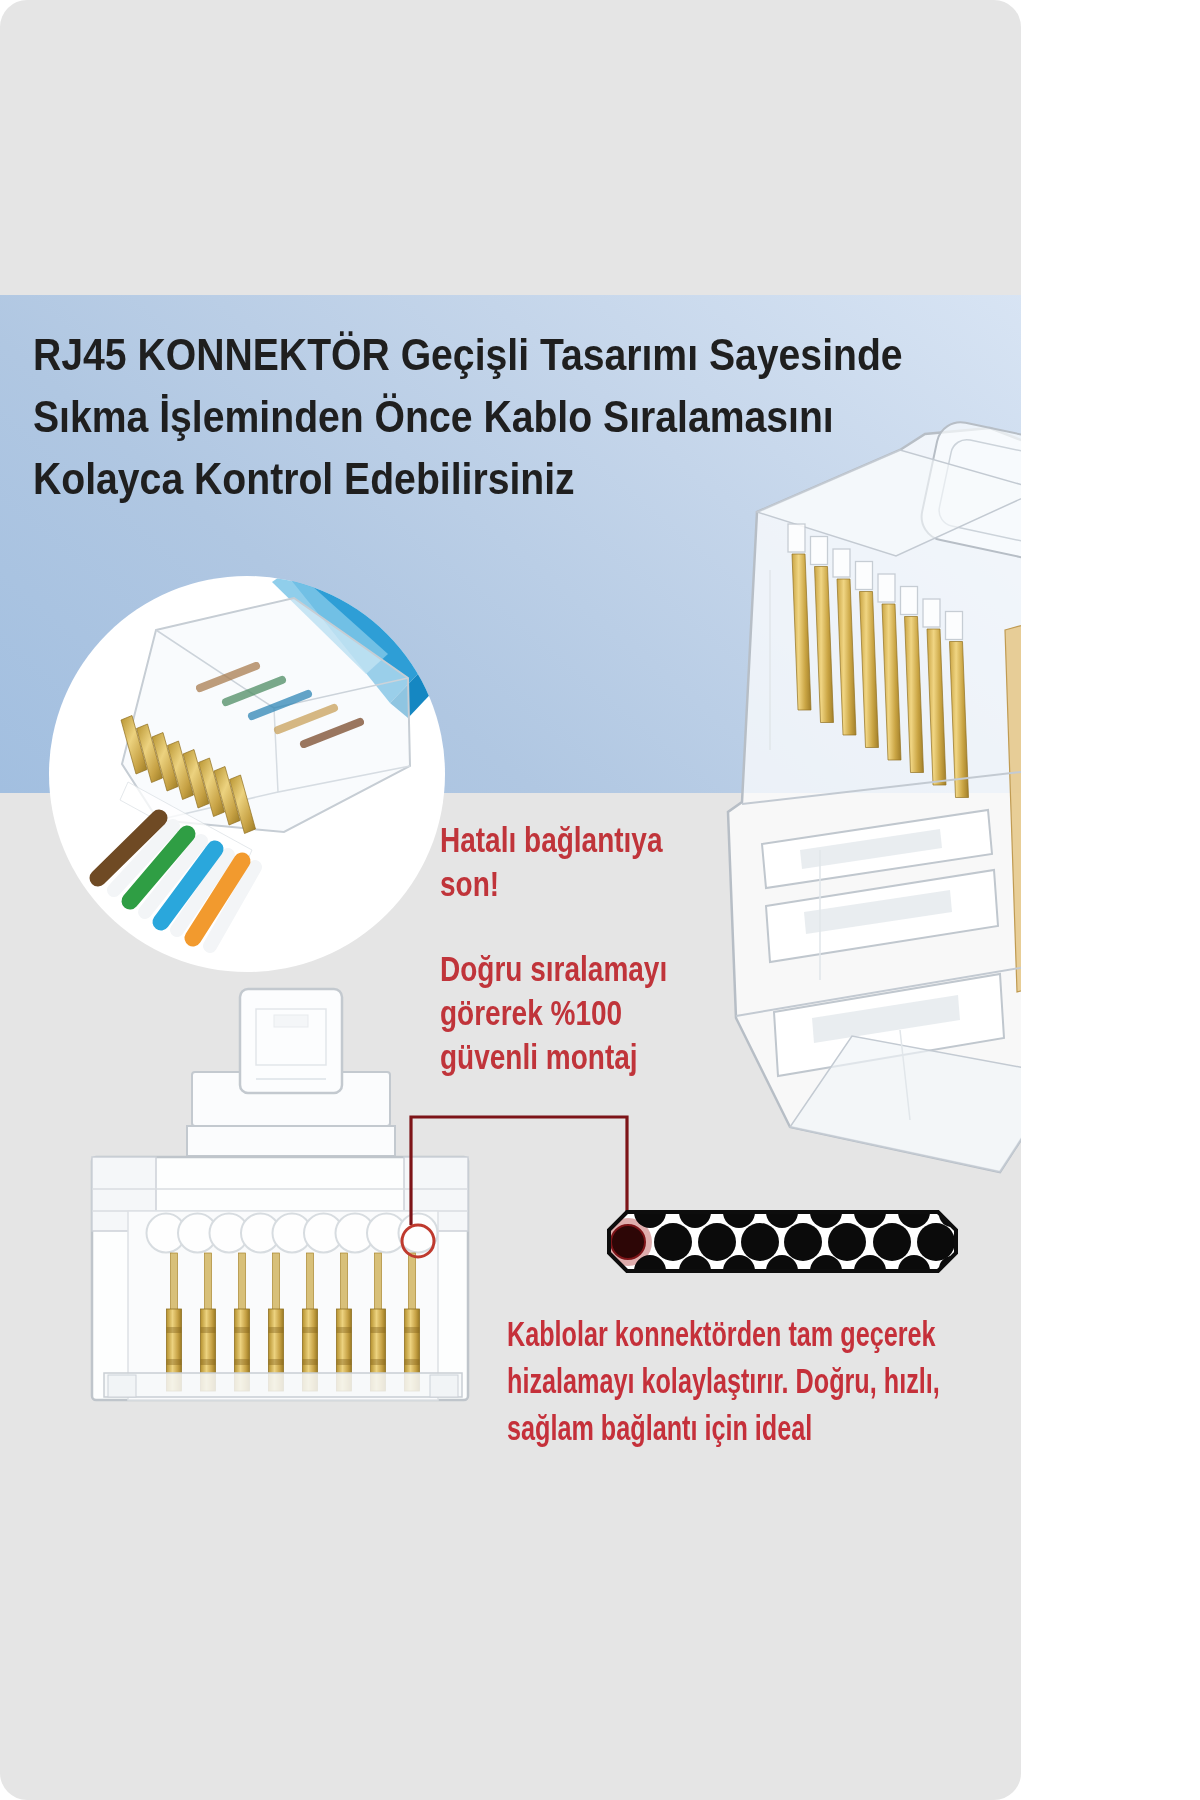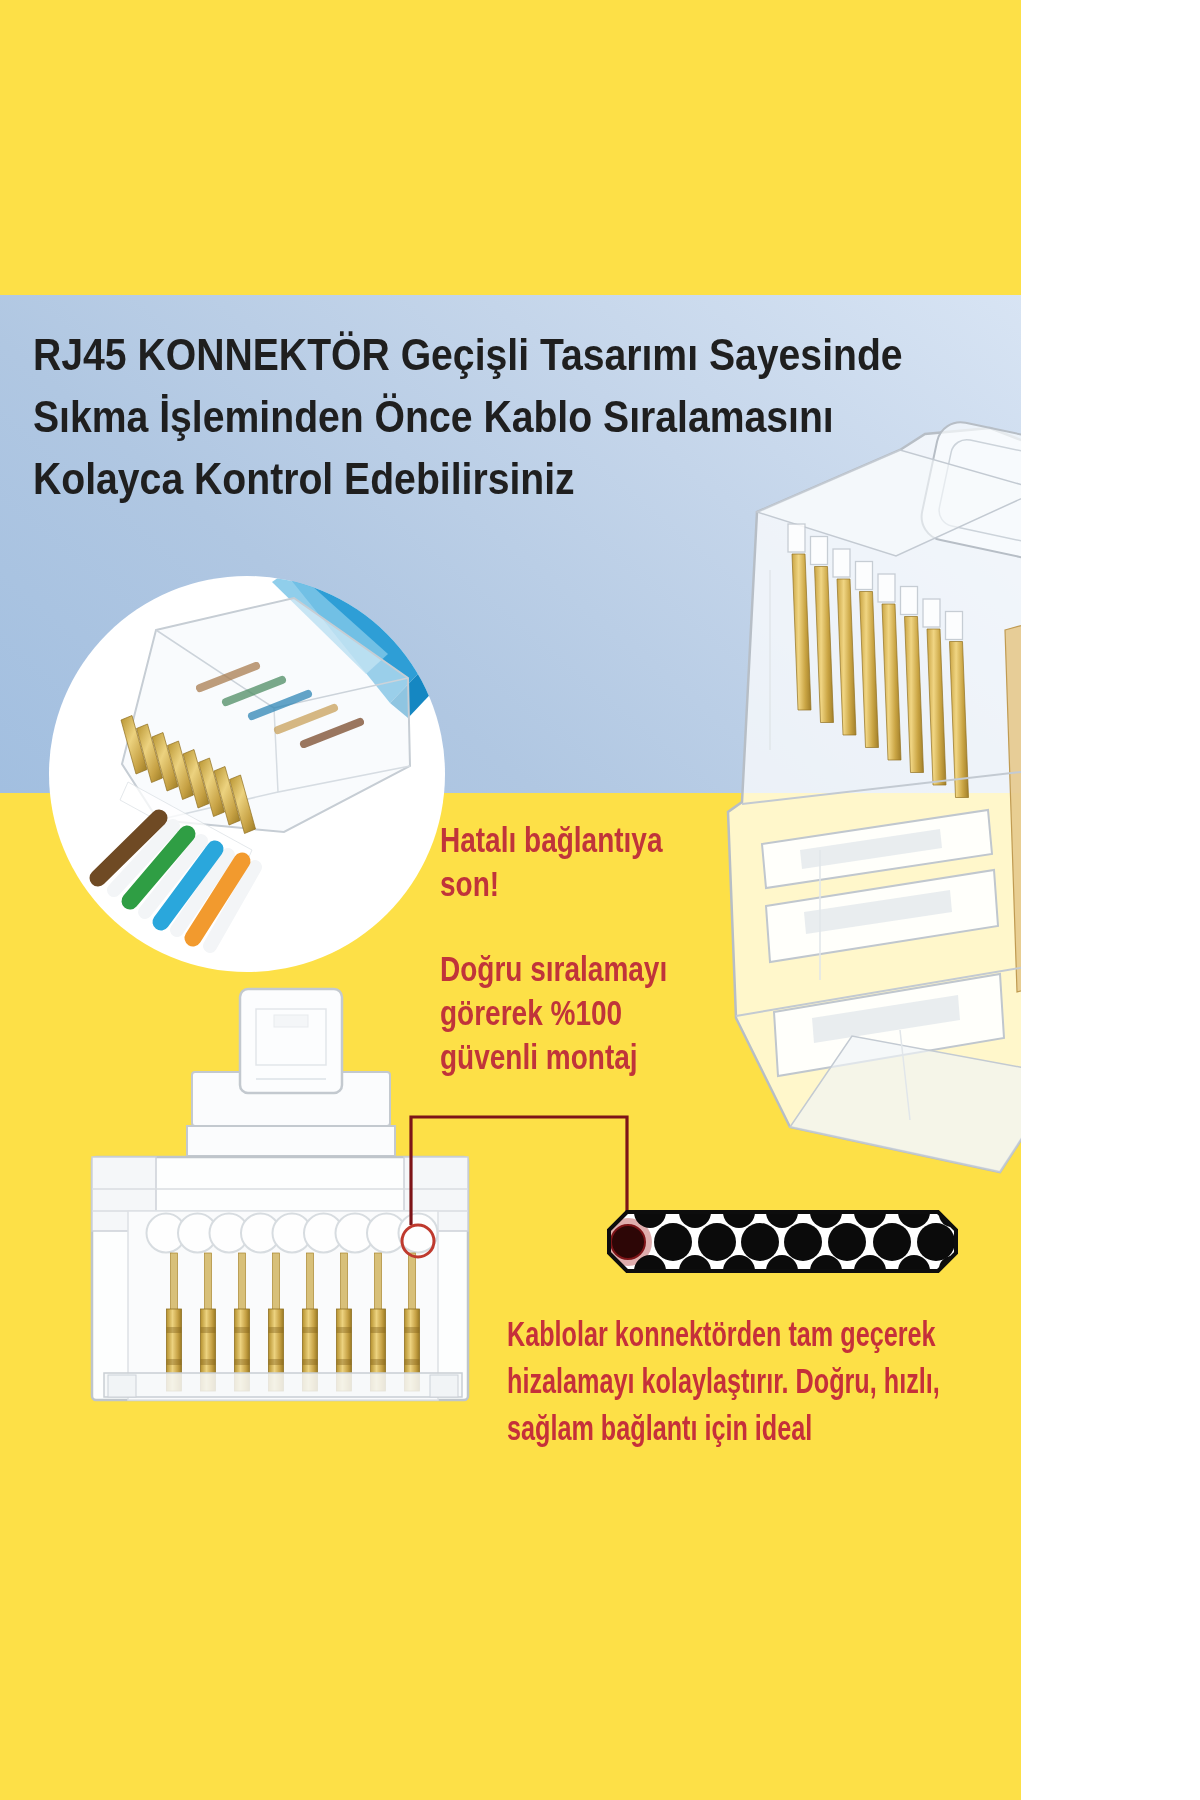--- a/index.html
+++ b/index.html
@@ -1,18 +1,18 @@
 <!DOCTYPE html>
 <html><head>
 <meta charset="utf-8">
 <style>
   * { margin:0; padding:0; box-sizing:border-box; }
   html,body { background:#ffffff; }
   body { width:1200px; height:1800px; overflow:hidden; font-family:"Liberation Sans",sans-serif; }
-  .canvas { position:relative; width:1021px; height:1800px; background:#fde047; overflow:hidden; }
+  .canvas { position:relative; width:1021px; height:1800px; background:#e5e5e5; overflow:hidden;border-radius:27px; }
   .band {
     position:absolute; left:0; top:295px; width:1200px; height:498px;
     background:linear-gradient(220deg,#dee9f7 0%,#c4d5ea 40%,#b0c7e2 70%,#a2bfe0 100%);
   }
   .title {
     position:absolute; left:33px; top:324px;
     font-size:45px; font-weight:bold; line-height:62px; color:#1f1f1f;
     transform:scaleX(0.87); transform-origin:left top; white-space:nowrap;
   }
   .red-callout {

